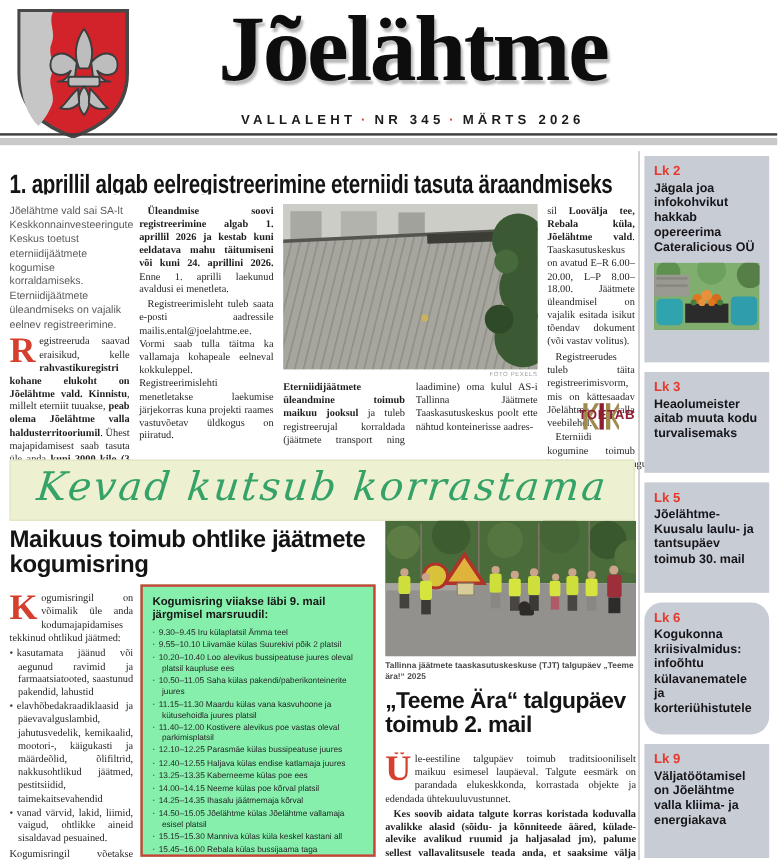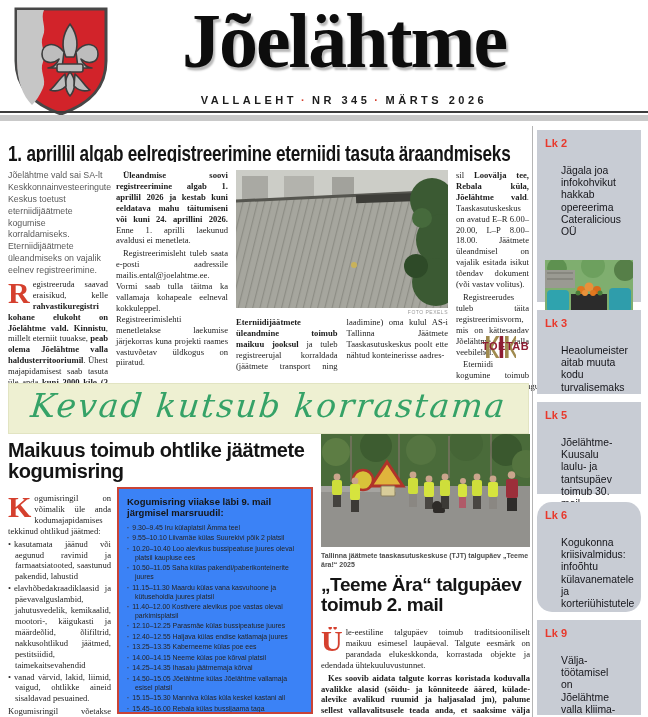--- a/index.html
+++ b/index.html
@@ -37,38 +37,38 @@
   
   #banner{left:8px;top:383px;width:521px;height:51px;background:#eef0d2;border:1px solid #e2e4c2;box-sizing:border-box;text-align:center;}
   #banner span{display:inline-block;margin-top:2px;font-family:"DejaVu Serif",serif;font-style:italic;font-size:33px;letter-spacing:2px;color:#35a267;transform:skewX(-6deg);}
 
   
   #a2-headline{left:8px;top:440px;width:302px;font-size:20px;line-height:1.06;letter-spacing:-.4px;}
   #a2-col{left:8px;top:493px;width:103px;}
   #a2-col ul{list-style:none;margin:2px 0;padding:0;}
   #a2-col ul li{padding-left:7px;text-indent:-7px;margin-bottom:1px;}
   #a2-col ul li::before{content:"•";color:#333;margin-right:3px;}
-  #route-box{left:117px;top:487px;width:196px;height:227px;border:2px solid #c94437;box-sizing:border-box;padding:7px 8px;background:#3b82f6;overflow:hidden;}
+  #route-box{left:117px;top:487px;width:196px;height:227px;border:2px solid #c94437;box-sizing:border-box;padding:7px 8px;background:#86efac;overflow:hidden;}
   #route-box .box-title{font-size:9.5px;font-weight:bold;line-height:1.2;color:#161616;margin:0;}
   .route-list{list-style:none;margin:5px 0 0 0;padding:0;font-size:6.9px;line-height:1.3;color:#242424;}
   .route-list li{padding-left:8px;text-indent:-8px;margin-bottom:1.5px;}
   .route-list li::before{content:"·";font-weight:bold;margin-right:3px;color:#444;}
 
   
   #a3-photo{left:321px;top:434px;width:209px;height:113px;}
   #a3-caption{left:321px;top:551px;width:209px;font-size:7px;font-weight:bold;line-height:1.35;color:#4c4c4c;text-align:left;}
   #a3-headline{left:321px;top:575px;width:209px;font-size:19px;line-height:1.07;letter-spacing:-.4px;}
   #a3-body{left:321px;top:627px;width:209px;height:90px;overflow:hidden;}
   #a3-body .dropcap{color:#d5402e;}
 
   
   #divider{left:532px;top:126px;width:1px;height:591px;background:#b5b5b5;}
   .teaser{left:537px;width:104px;background:#c8ccd4;padding:7px 8px;box-sizing:border-box;}
   .teaser .pg{color:#e8382b;font-weight:bold;font-size:11px;margin:0 0 3px 0;}
-  .teaser .tt{font-size:10.4px;line-height:1.17;color:#15151a;margin:16px;}
+  .teaser .tt{font-size:10.4px;line-height:1.17;color:#15151a;margin:0;font-weight:bold;}
   #teaser-photo{margin-top:6px;}
 </style>
 </head>
 <body>
 
 <div id="page">
 
   <div class="abs" style="left:8px;top:5px;width:106px;height:112px;">
     <svg width="106" height="112" viewBox="0 0 106 112">
       <path d="M8,4 H98 V56 C98,87 76,101 53,109 C30,101 8,87 8,56 Z" fill="#d2232a" stroke="#474747" stroke-width="3"></path>

